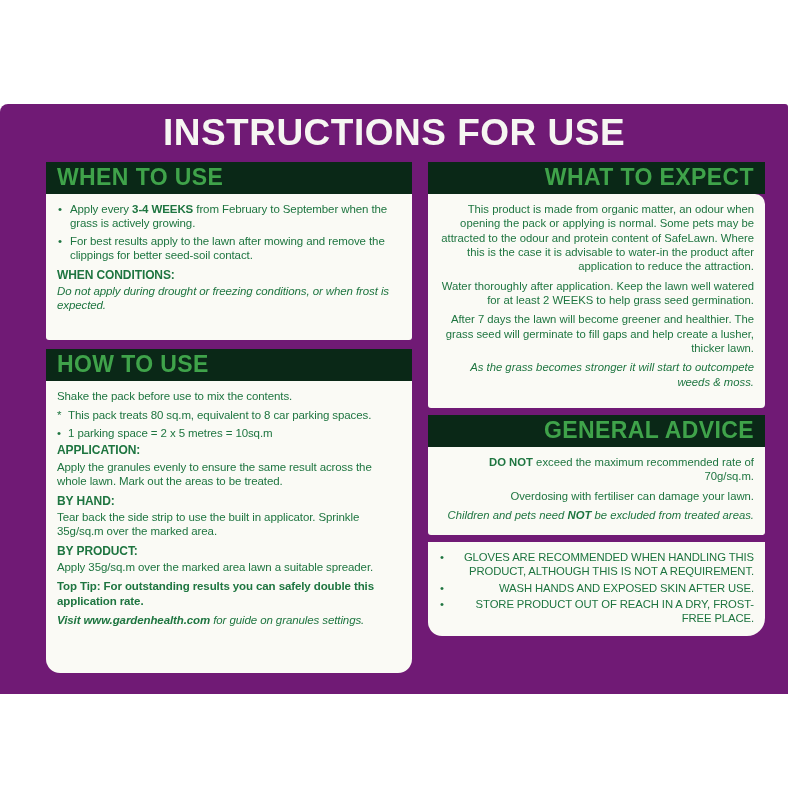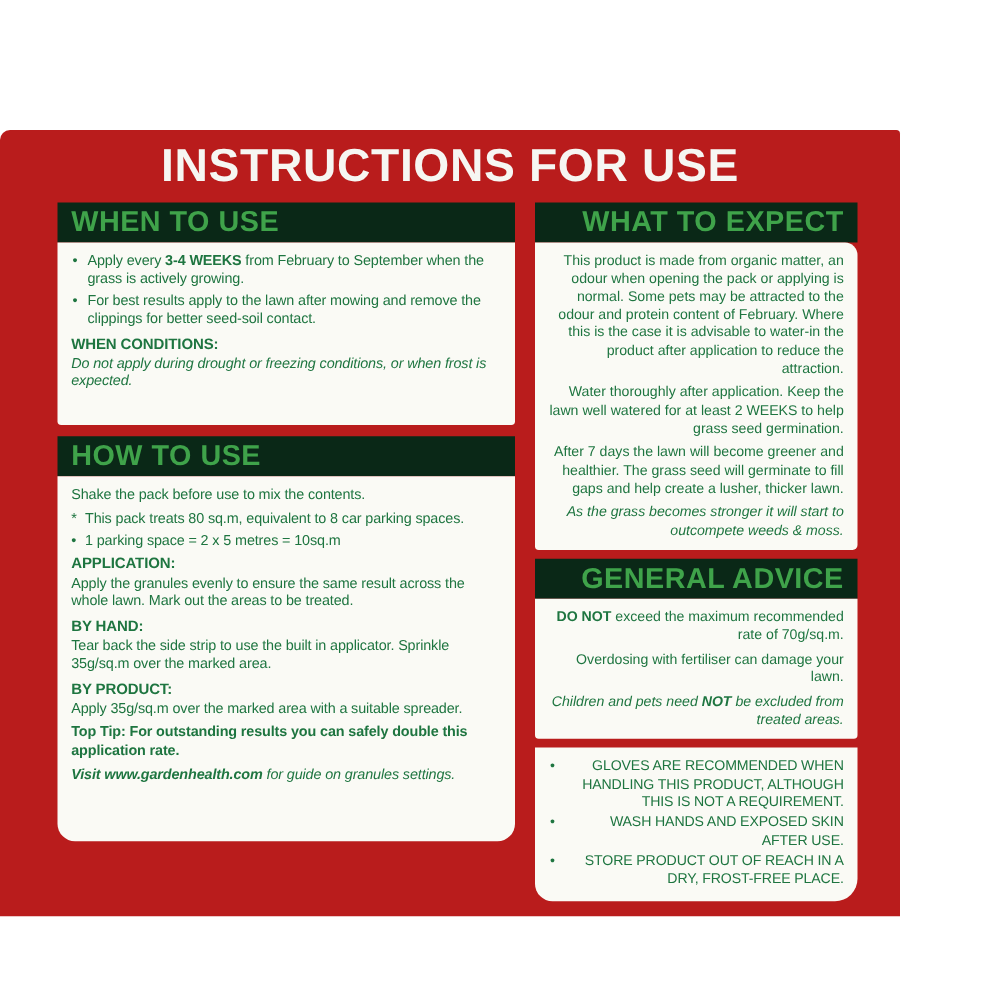--- a/index.html
+++ b/index.html
@@ -7,38 +7,38 @@
   body {
     width: 800px; height: 800px;
     background: #ffffff;
     font-family: "Liberation Sans", sans-serif;
     position: relative;
     overflow: hidden;
   }
   .label {
     position: absolute;
     top: 104px; left: 0;
-    width: 720px;
+    width: 788px;
     min-height: 590px;
-    background: #b91c1c;
+    background: #701a75;
     border-radius: 8px 3px 0 0;
     padding-bottom: 12px;
   }
   .title {
     text-align: center;
     color: #f6f6f2;
     font-size: 37px;
     font-weight: bold;
     letter-spacing: 0.5px;
     padding: 9px 0 8px;
     line-height: 1.1;
   }
   .columns {
     display: flex;
-    padding: 0 34px 0 46px;
+    padding: 0 23px 0 46px;
   }
   .col-left { flex: none; width: 366px; margin-right: 16px; }
   .col-right { flex: 1; min-width: 0; }
   section { margin-bottom: 9px; }
   .col-right section { margin-bottom: 7px; text-align: right; }
   section:last-child { margin-bottom: 0; }
   .hdr {
     background: #0a2817;
     color: #3fa34a;
     font-weight: bold;
@@ -111,34 +111,34 @@
           </p>
           <p class="note">
             <span class="mark">•</span>
             <span>1 parking space = 2 x 5 metres = 10sq.m</span>
           </p>
           <p class="lbl">APPLICATION:</p>
           <p>Apply the granules evenly to ensure the same result across the whole lawn. Mark out the areas to be treated.</p>
           <p class="lbl">BY HAND:</p>
           <p>Tear back the side strip to use the built in applicator. Sprinkle 35g/sq.m over the marked area.</p>
           <p class="lbl">BY PRODUCT:</p>
-          <p>Apply 35g/sq.m over the marked area with a suitable spreader.</p>
+          <p>Apply 35g/sq.m over the marked area lawn a suitable spreader.</p>
           <p class="tip">Top Tip: For outstanding results you can safely double this application rate.</p>
           <p><span class="b">Visit </span><span class="b">www.gardenhealth.com</span><span> for guide on granules settings.</span></p>
         </div>
       </section>
 
     </div>
 
     <div class="col-right">
 
       <section>
         <div class="hdr">WHAT TO EXPECT</div>
         <div class="panel panel-expect">
-          <p>This product is made from organic matter, an odour when opening the pack or applying is normal. Some pets may be attracted to the odour and protein content of February. Where this is the case it is advisable to water-in the product after application to reduce the attraction.</p>
+          <p>This product is made from organic matter, an odour when opening the pack or applying is normal. Some pets may be attracted to the odour and protein content of SafeLawn. Where this is the case it is advisable to water-in the product after application to reduce the attraction.</p>
           <p>Water thoroughly after application. Keep the lawn well watered for at least 2 WEEKS to help grass seed germination.</p>
           <p>After 7 days the lawn will become greener and healthier. The grass seed will germinate to fill gaps and help create a lusher, thicker lawn.</p>
           <p>As the grass becomes stronger it will start to outcompete weeds &amp; moss.</p>
         </div>
       </section>
 
       <section>
         <div class="hdr">GENERAL ADVICE</div>
         <div class="panel panel-advice">
           <p><span class="b">DO NOT</span><span> exceed the maximum recommended rate of 70g/sq.m.</span></p>

